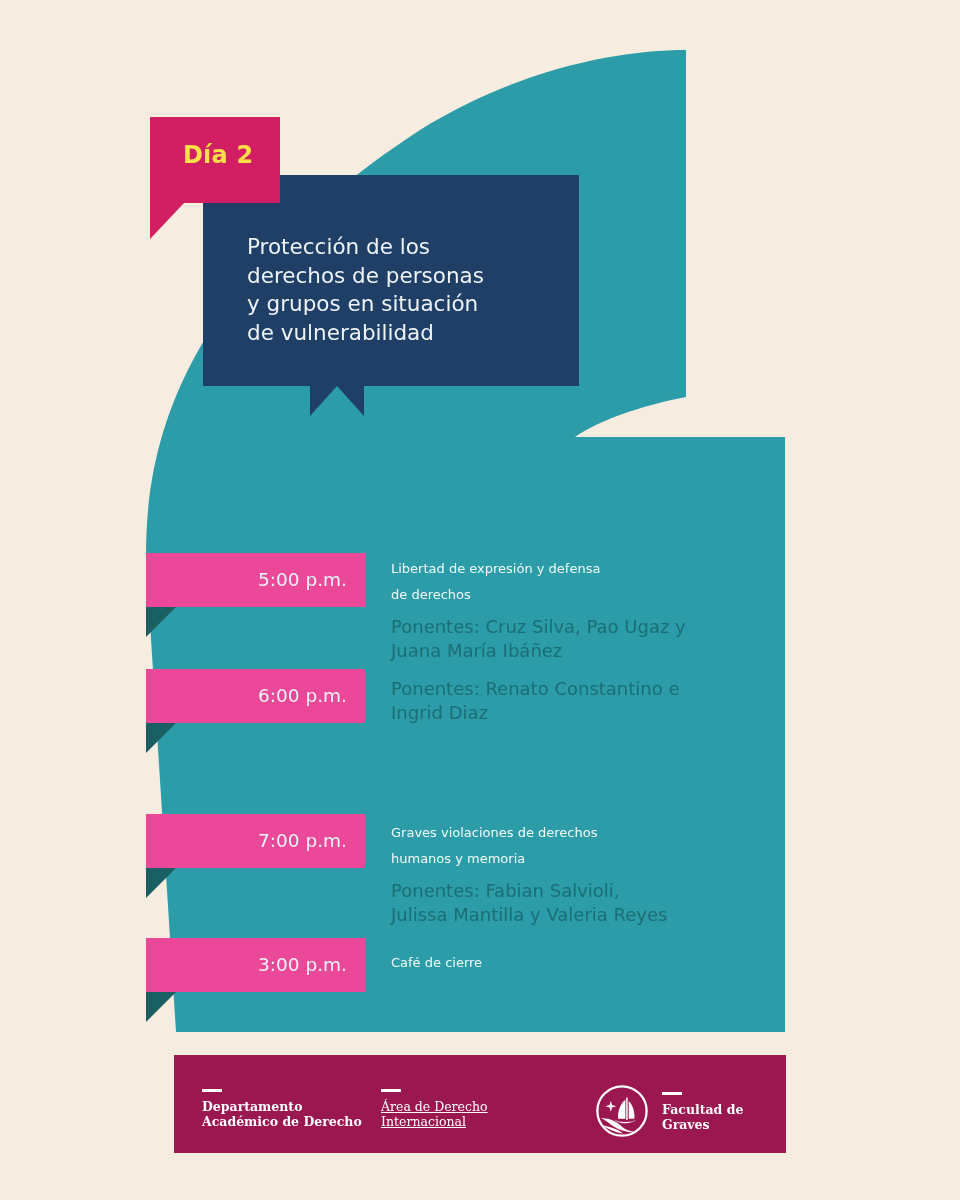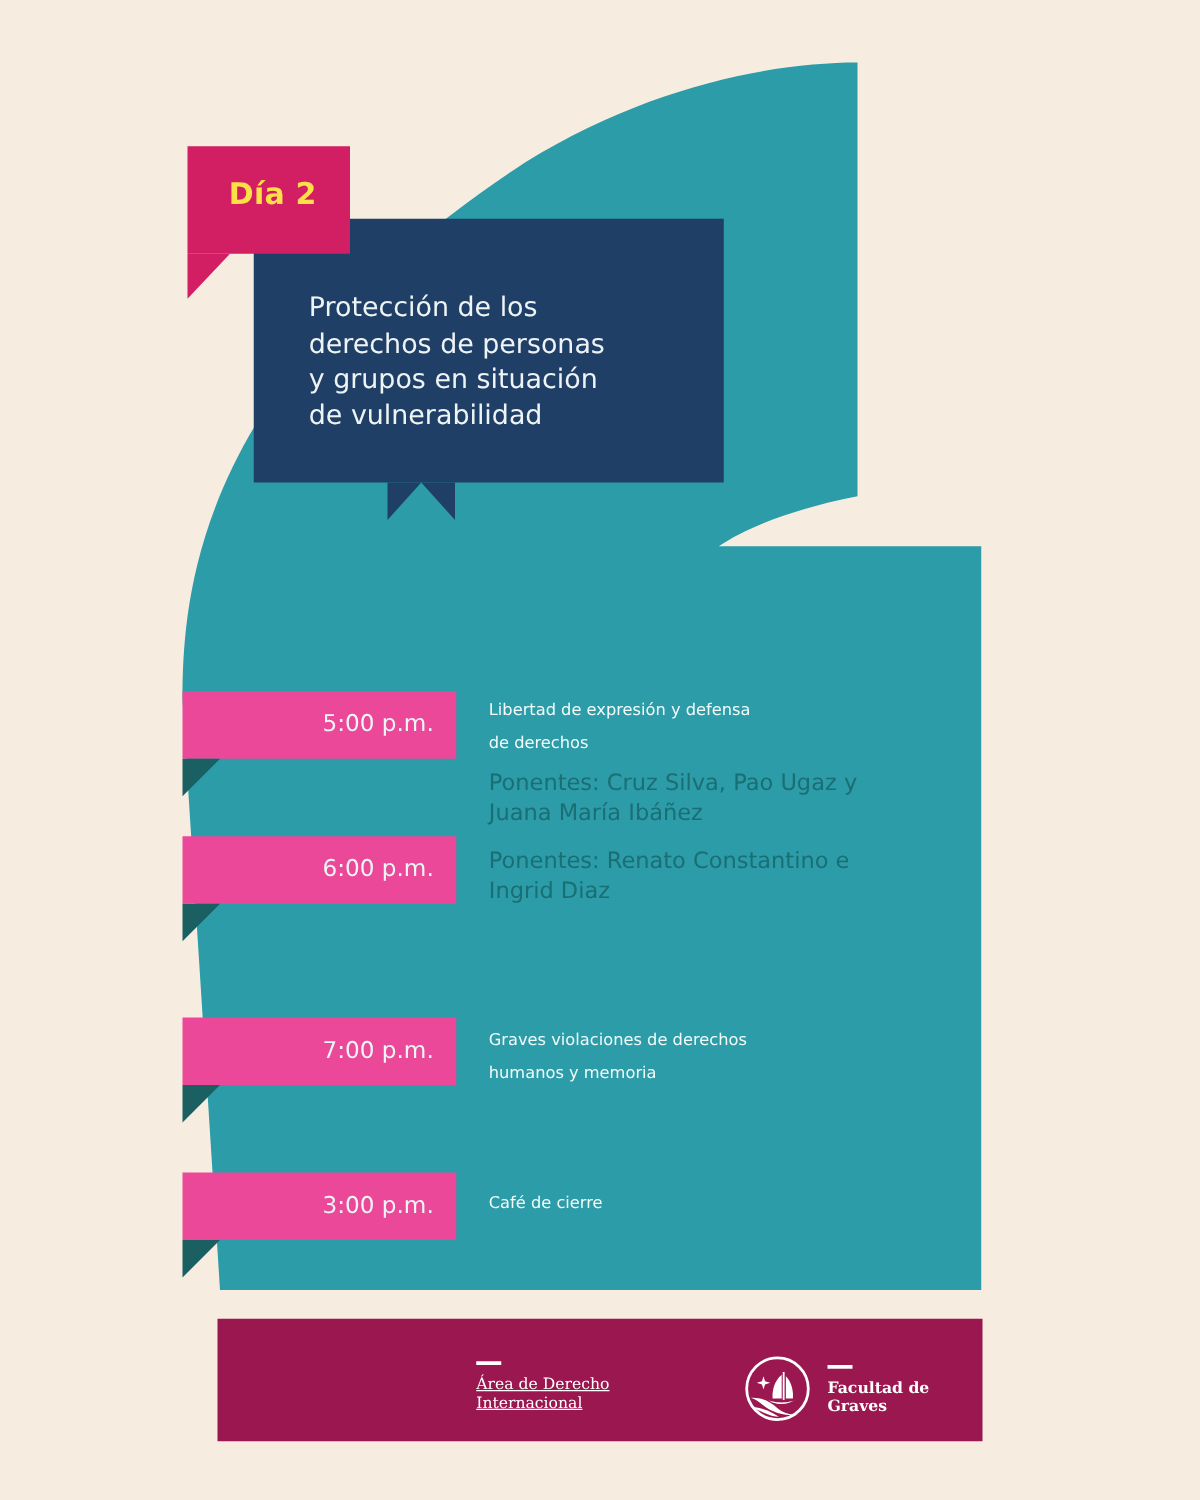--- a/index.html
+++ b/index.html
@@ -248,36 +248,43 @@
 Ingrid Diaz</div>
       </div>
     </div>
 
     <div class="sched-row">
       <div class="time-ribbon" style="top:814px">7:00 p.m.</div>
       <div class="ribbon-fold" style="top:868px"></div>
       <div class="sched-body" style="top:820px">
         <div class="sched-title">Graves violaciones de derechos
 humanos y memoria</div>
+        <div class="sched-speakers">Ponentes: Fabian Salvioli,
+Julissa Mantilla y Valeria Reyes</div>
       </div>
     </div>
 
     <div class="sched-row">
       <div class="time-ribbon" style="top:938px">3:00 p.m.</div>
       <div class="ribbon-fold" style="top:992px"></div>
       <div class="sched-body" style="top:950px">
         <div class="sched-title">Café de cierre</div>
         <div class="sched-speakers"></div>
       </div>
     </div>
 
   </div>
 
   <div class="footer">
 
+    <div class="logo-block" id="dept-logo">
+      <div class="logo-rule"></div>
+      <div class="logo-text">Departamento
+Académico de Derecho</div>
+    </div>
 
     <div class="logo-block" id="area-logo">
       <div class="logo-rule"></div>
       <div class="logo-text light">Área de Derecho
 Internacional</div>
     </div>
 
     <div class="logo-block" id="fac-logo">
       <div class="fac-wrap">
         <svg class="fac-seal" viewBox="0 0 100 100">

